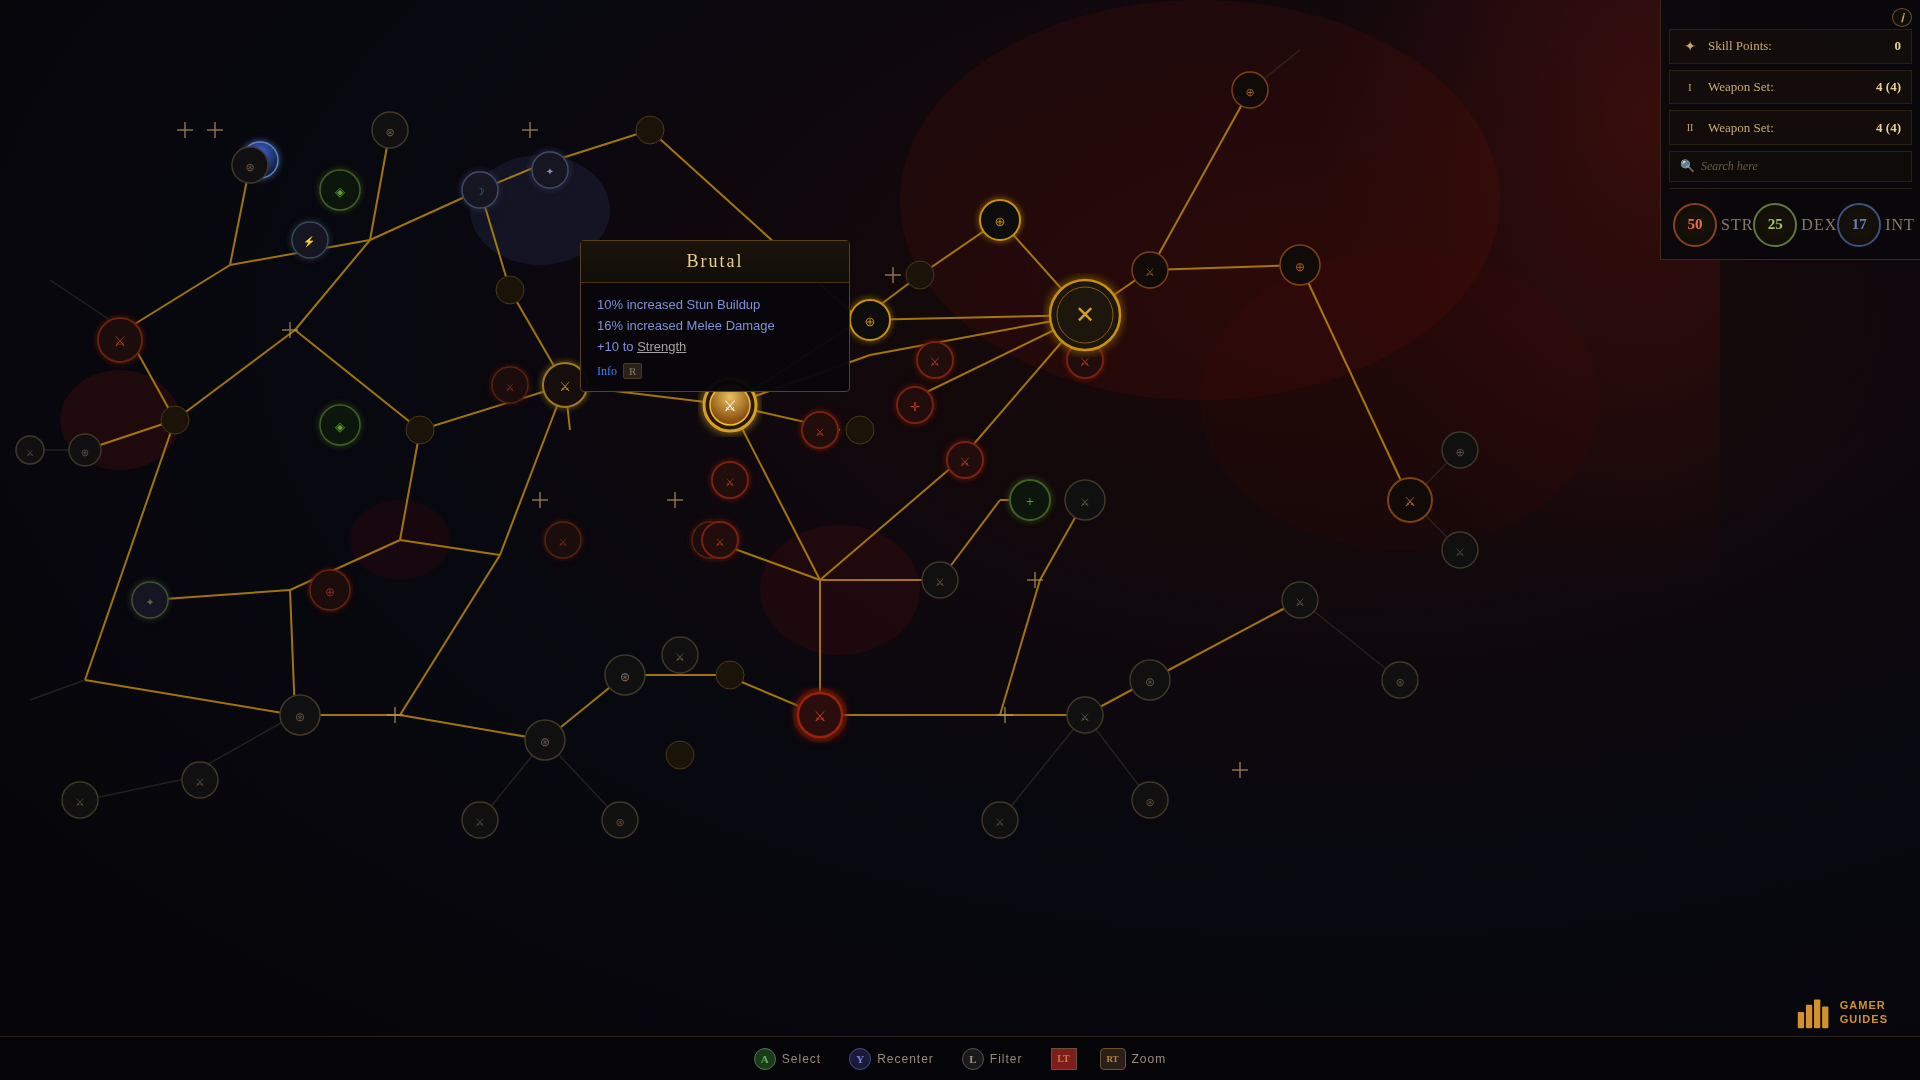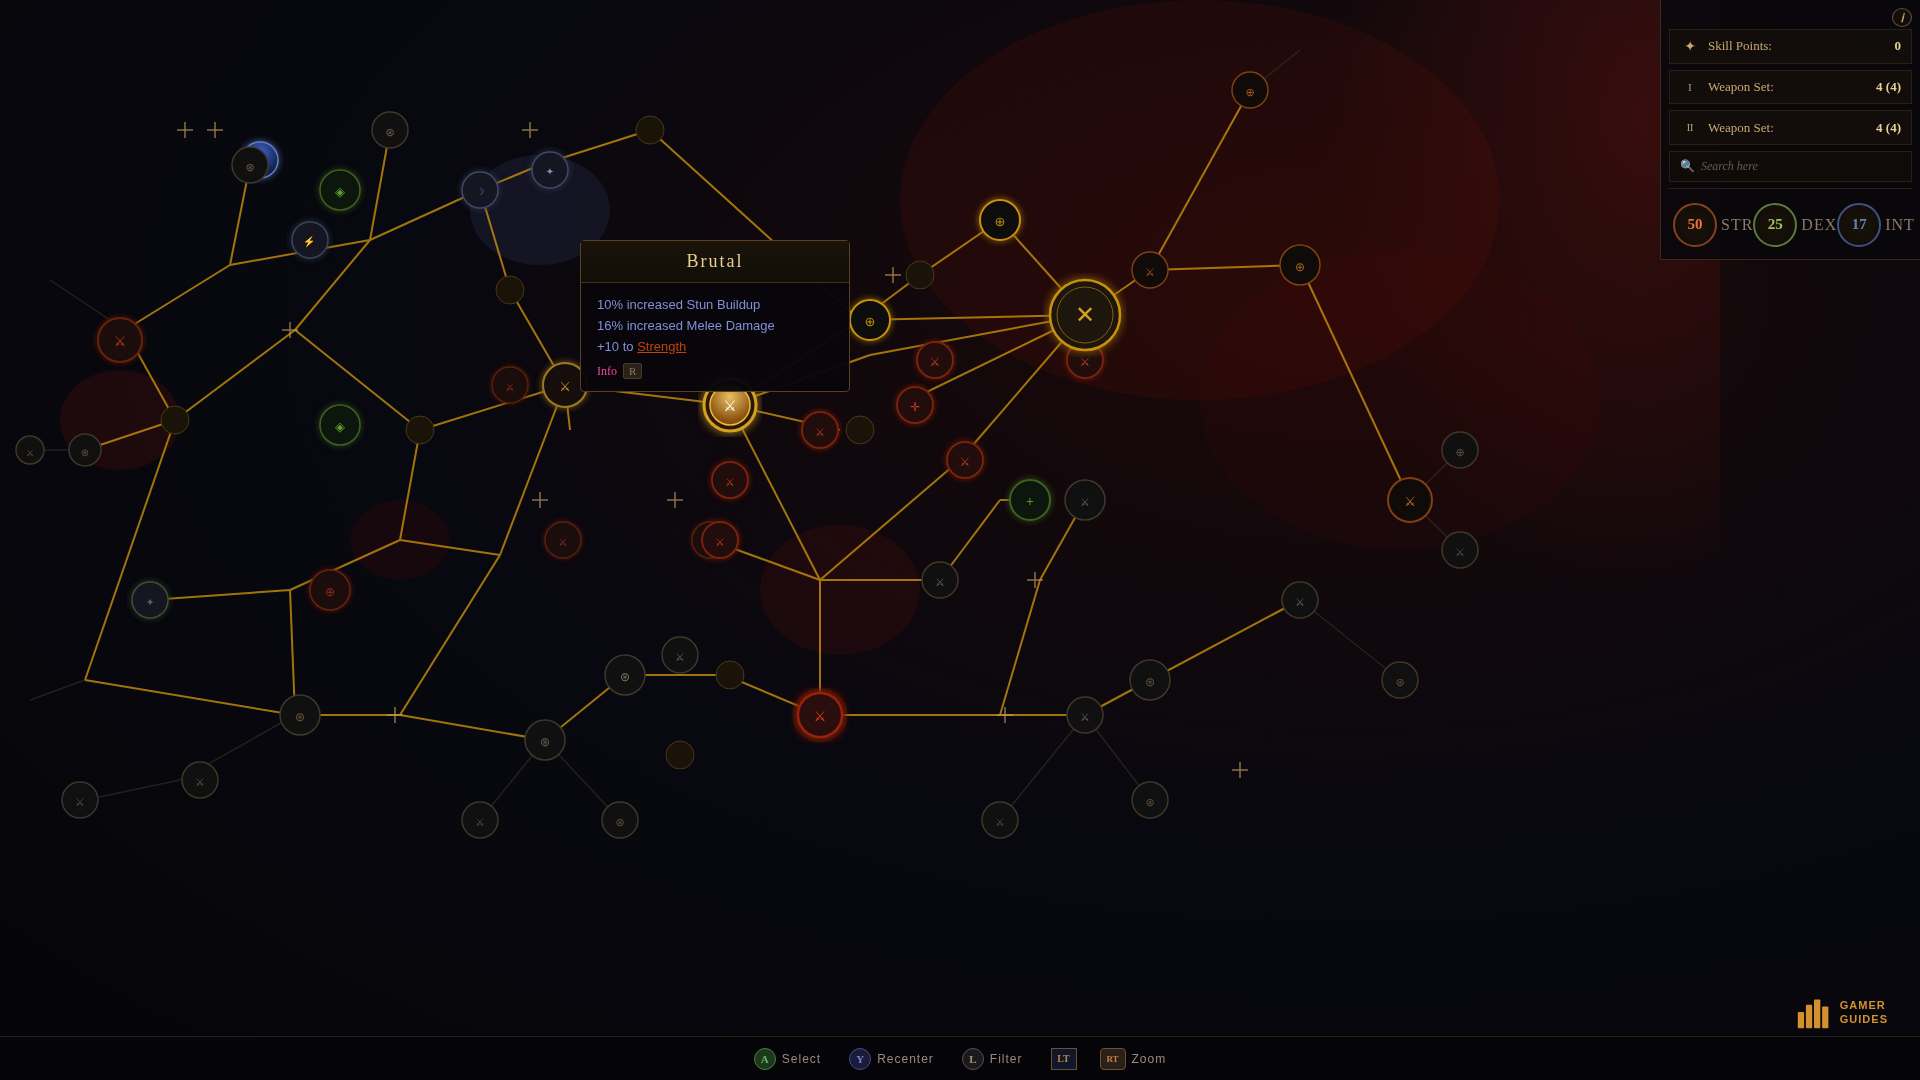--- a/index.html
+++ b/index.html
@@ -193,34 +193,34 @@
     }
 
     .tooltip-line {
       font-size: 13px;
       line-height: 1.6;
       color: #8090d8;
       font-family: 'Arial', sans-serif;
     }
 
     .tooltip-line .str-highlight {
-      color: #c2410c;
+      color: #a3a3a3;
       text-decoration: underline;
       text-align: right;
     }
 
     .tooltip-info {
       display: flex;
       align-items: center;
       gap: 6px;
       margin-top: 6px;
     }
 
     .tooltip-info-text {
-      color: #ec4899;
+      color: #3b82f6;
       font-size: 12px;
     }
 
     .tooltip-key {
       background: #2a2218;
       border: 1px solid #4a3a28;
       border-radius: 2px;
       padding: 1px 5px;
       font-size: 11px;
       color: #8a7860;
@@ -255,21 +255,21 @@
       align-items: center;
       justify-content: center;
       font-size: 11px;
       font-weight: bold;
       border: 1.5px solid;
     }
 
     .key-a { background: #1a3a1a; border-color: #4a7a4a; color: #6ab06a; }
     .key-y { background: #1a1a3a; border-color: #4a4a8a; color: #8080d0; }
     .key-l { background: #1a1a1a; border-color: #5a5050; color: #a09080; }
-    .key-lt { background: #0f172a; border-color: #6a5030; color: #c08040; font-size: 10px; width: 26px; border-radius: 0; }
+    .key-lt { background: #7f1d1d; border-color: #6a5030; color: #c08040; font-size: 10px; width: 26px; border-radius: 0; }
     .key-rt { background: #2a2018; border-color: #6a5030; color: #c08040; font-size: 9px; width: 26px; border-radius: 4px; }
 
     .control-label {
       color: #9a8a7a;
       font-size: 12px;
       letter-spacing: 1px;
       font-family: 'Arial', sans-serif;
     }
 
     

